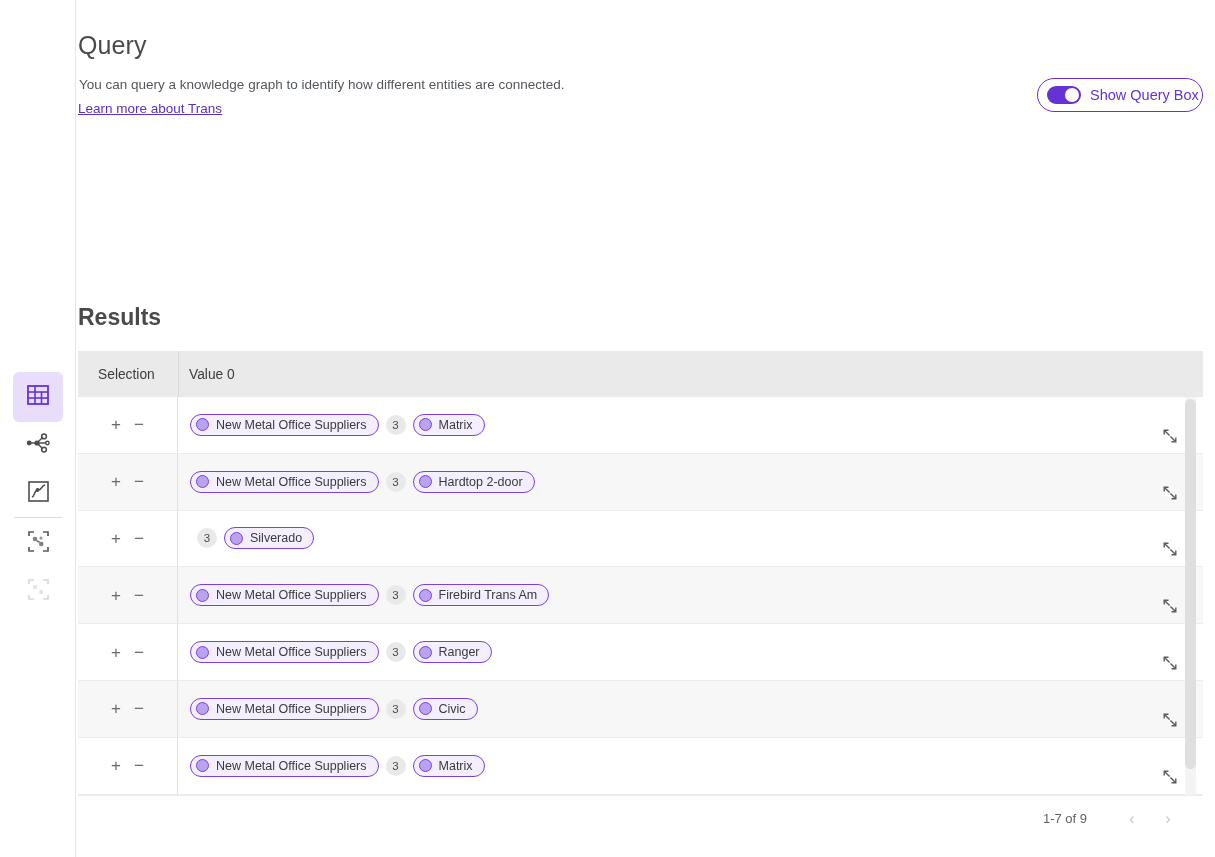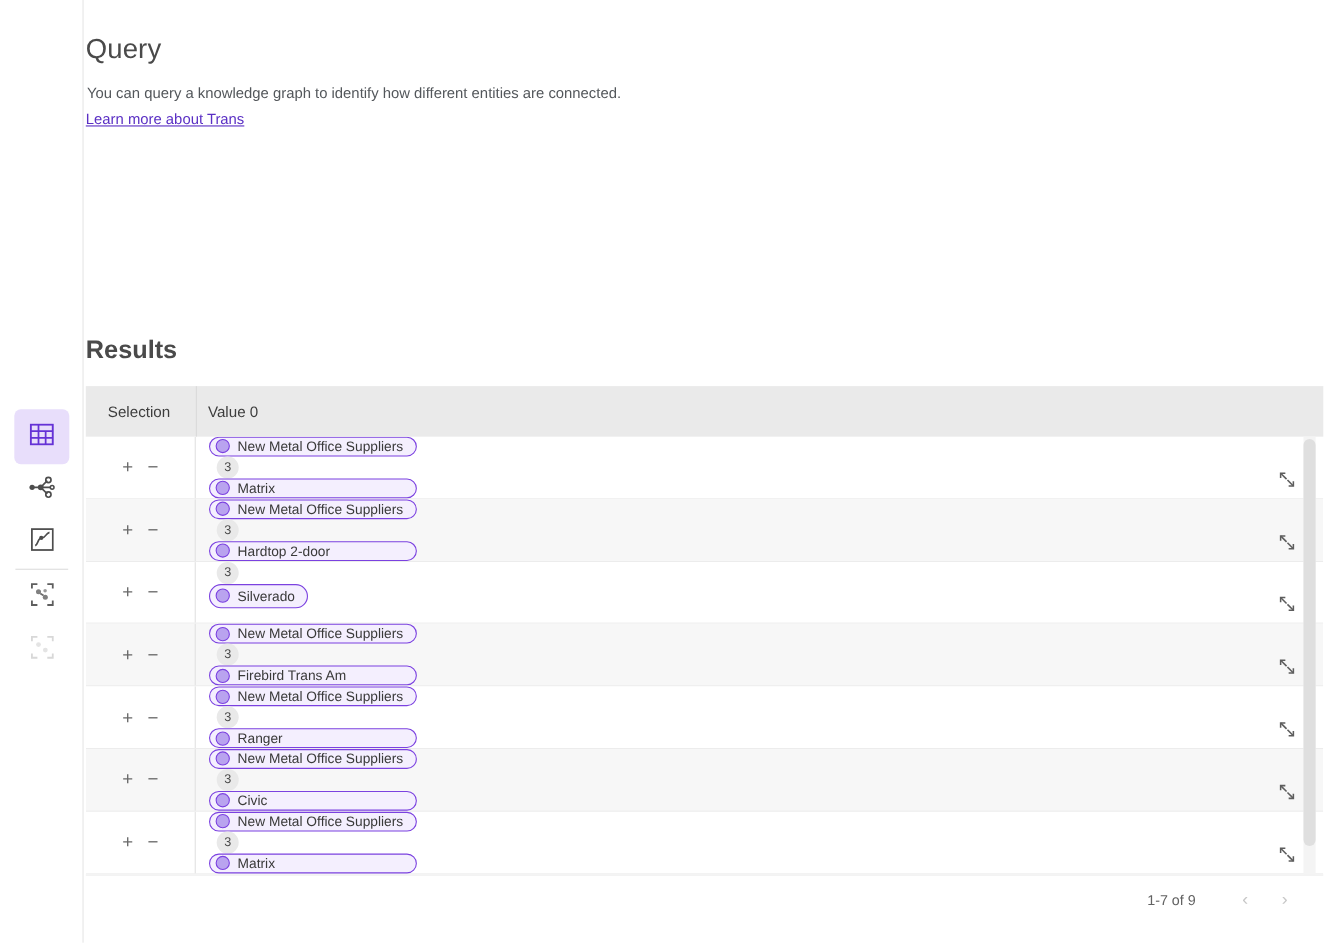--- a/index.html
+++ b/index.html
@@ -158,21 +158,21 @@
     display: flex; align-items: center; justify-content: center;
     gap: 9px;
   }
   .selbtn {
     font-size: 17px; color: #6a6a6a; cursor: pointer;
     line-height: 1; width: 14px; text-align: center;
     user-select: none;
   }
   .valcell {
     position: absolute; left: 112px; top: 0;
-    height: 100%; display: flex; gap: 0; flex-direction: column;
+    height: 100%; display: flex; align-items: center; gap: 0;
   }
   .chip {
     height: 22px; border: 1.3px solid #7b41e0;
     border-radius: 12px; background: #f4effe;
     display: flex; align-items: center;
     padding: 0 11px 0 5px; gap: 7px;
     font-size: 12.5px; color: #3a3a3a;
     max-width: 205px; cursor: pointer;
   }
   .chip .dot {
@@ -292,20 +292,26 @@
     </span>
   </div>
 </div>
 
 <div id="content">
 
   <div class="page-title">Query</div>
   <div class="page-desc">You can query a knowledge graph to identify how different entities are connected.</div>
   <div class="learn-link">Learn more about Trans</div>
 
+  <div id="toggle-wrap">
+    <span class="switch">
+      <span class="knob"></span>
+    </span>
+    <span id="toggle-label">Show Query Box</span>
+  </div>
 
 
   <div class="results-title">Results</div>
 
   <div id="table">
 
     <div id="thead">
       <div class="th" id="th-selection">Selection</div>
       <div class="vline"></div>
       <div class="th" id="th-value">Value 0</div>

